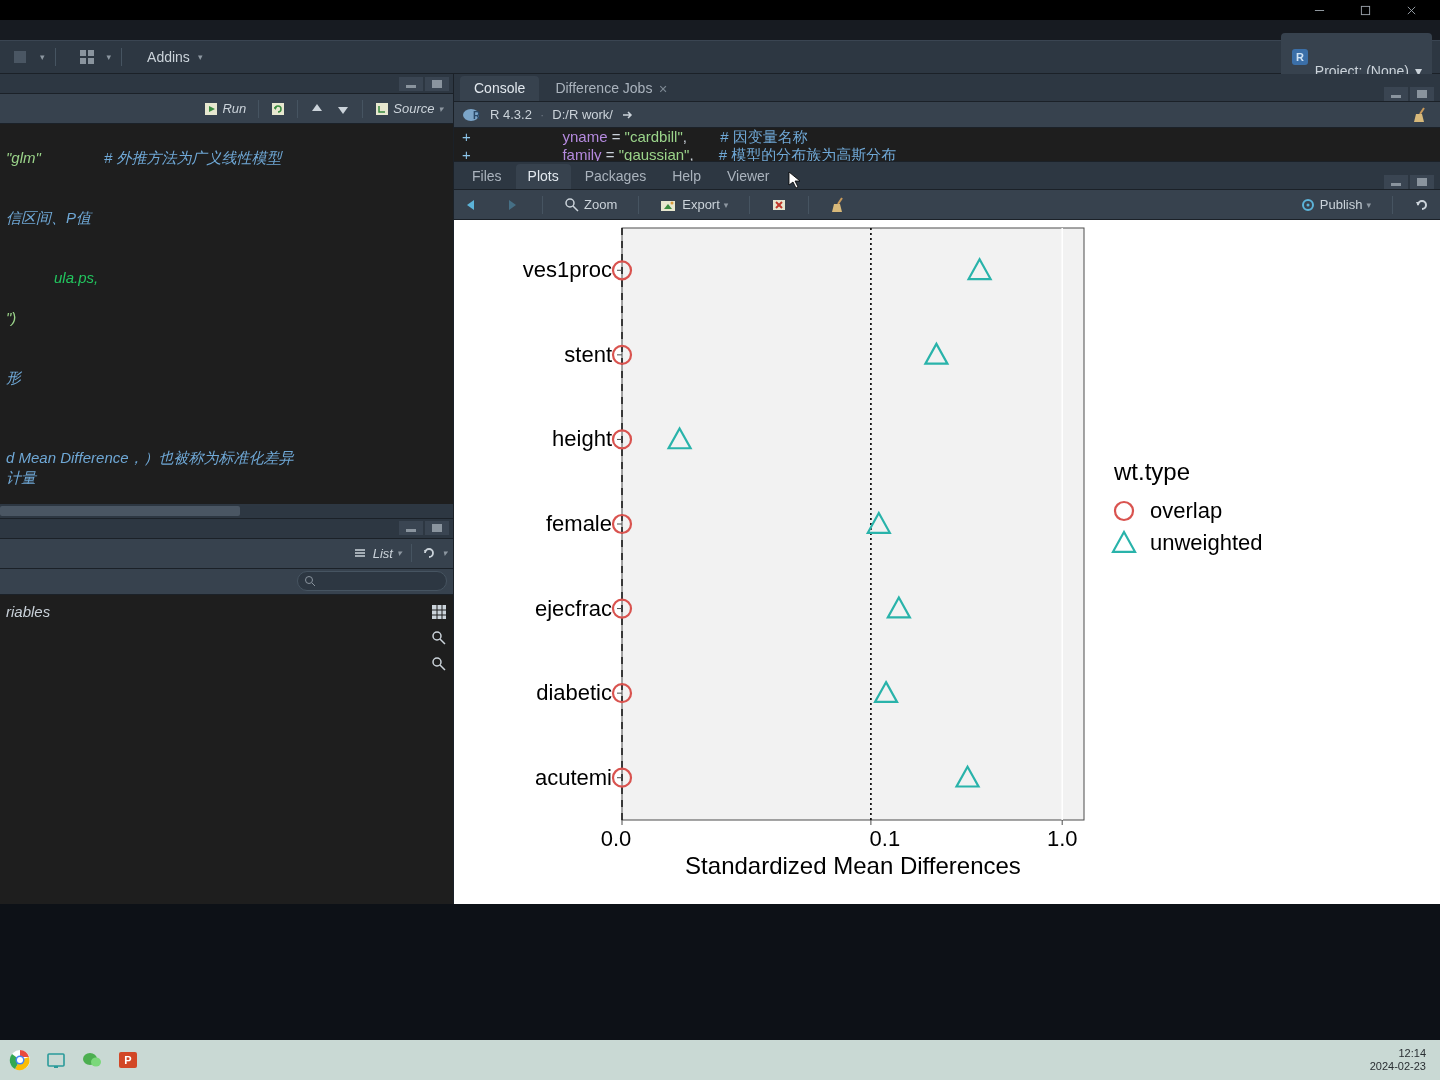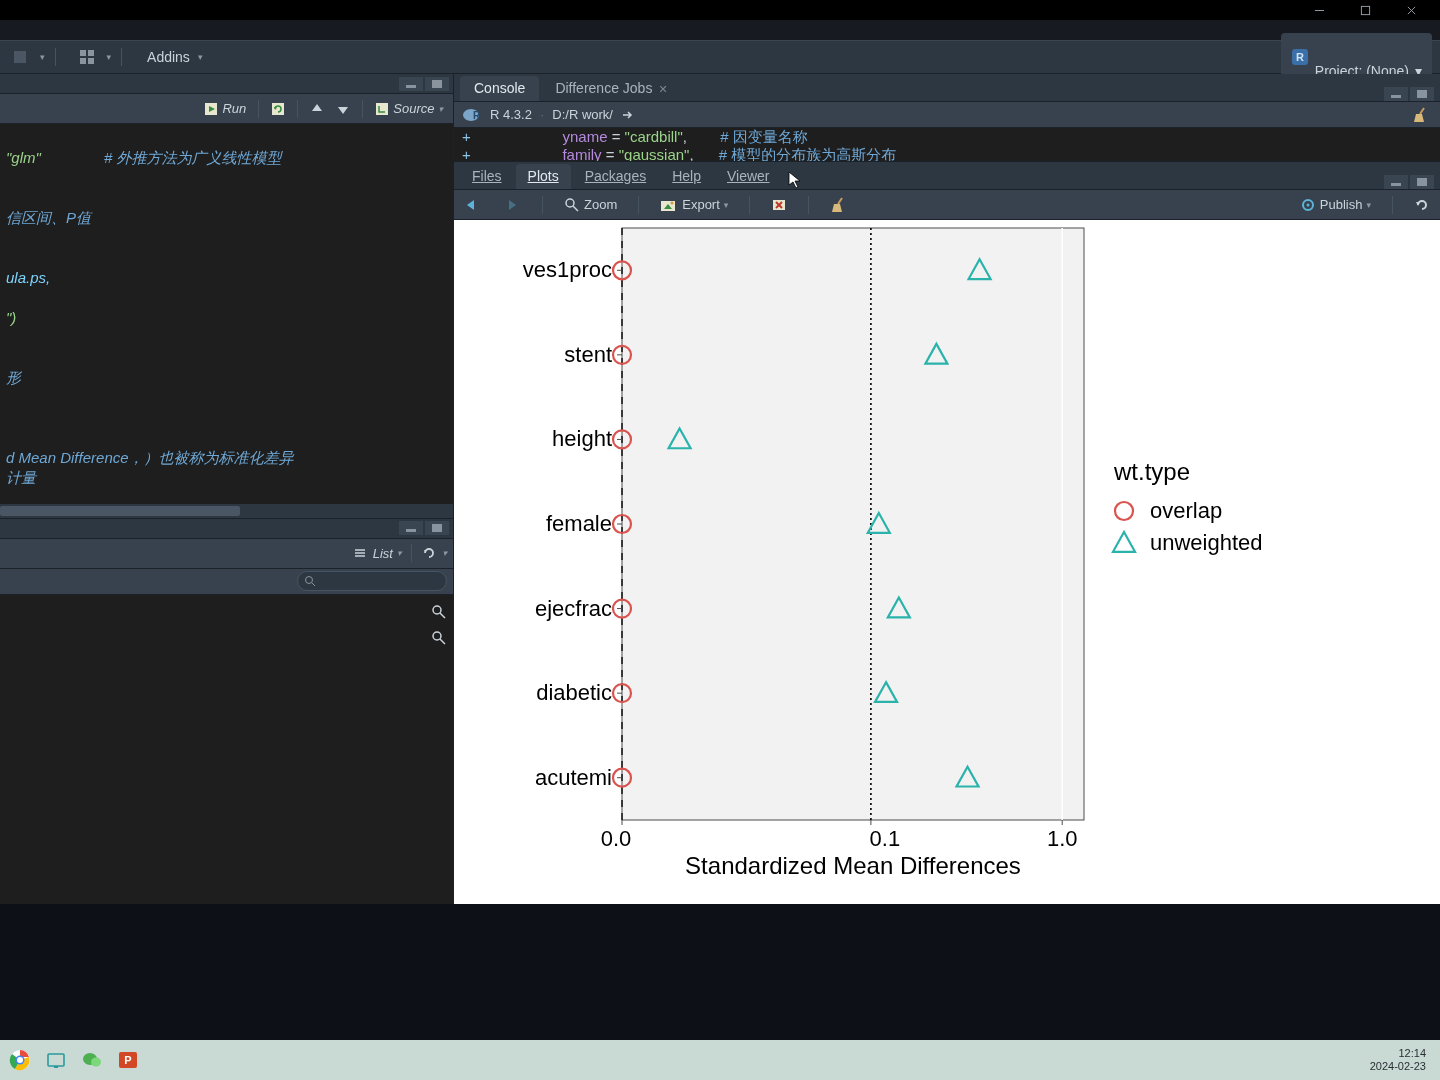--- a/index.html
+++ b/index.html
@@ -37,21 +37,21 @@
 
 .src-tb { height: 30px; background: #37424e; display: flex; align-items: center; justify-content: flex-end; gap: 4px; padding: 0 6px; border-bottom: 1px solid #1b2128; }
 .src-tb .tb-item { display: flex; align-items: center; gap: 4px; color: #cbd3da; font-size: 13px; padding: 2px 4px; }
 .src-tb .tb-item svg { width: 14px; height: 14px; }
 .vsep { width: 1px; height: 18px; background: #465461; margin: 0 4px; }
 
 
 .editor { flex: 1; background: #1e1e1e; padding: 4px 6px; font-family: Consolas, monospace; font-size: 15px; line-height: 20px; white-space: pre; overflow: hidden; position: relative; }
 .editor .c-str { color: #9bd48a; }
 .editor .c-cmt { color: #6fa8d6; }
-.editor .plain { color: #7dd3fc; }
+.editor .plain { color: #22c55e; margin-left: 48px; }
 .editor-scroll { position: absolute; left: 0; right: 0; bottom: 0; height: 14px; background: #2d3742; }
 .editor-scroll .thumb { position: absolute; left: 0; top: 2px; width: 240px; height: 10px; background: #4a5663; border-radius: 2px; }
 
 .src-foot { height: 24px; background: #37424e; display: flex; justify-content: flex-end; align-items: center; padding: 0 6px; font-size: 12px; color: #cbd3da; gap: 4px; }
 
 
 .env-pane { display: flex; flex-direction: column; border-top: 1px solid #1b2128; }
 .env-tb { height: 30px; background: #37424e; display: flex; align-items: center; justify-content: flex-end; gap: 6px; padding: 0 6px; border-bottom: 1px solid #1b2128; }
 .env-tb .list-dd { display: flex; align-items: center; gap: 4px; color: #cbd3da; font-size: 13px; }
 .env-tb svg { width: 14px; height: 14px; }
@@ -71,21 +71,21 @@
 .console-info { height: 26px; background: #37424e; display: flex; align-items: center; gap: 8px; padding: 0 8px; font-size: 13px; color: #cbd3da; border-bottom: 1px solid #1b2128; position: relative; }
 .console-info .broom { position: absolute; right: 10px; }
 
 .console-body { height: 34px; background: #1e1e1e; font-family: Consolas, monospace; font-size: 15px; line-height: 17px; padding: 0 8px; white-space: pre; overflow: hidden; border-bottom: 1px solid #1b2128; }
 .console-body .plus { color: #8cc4e8; }
 .console-body .kw { color: #b58adf; }
 .console-body .str { color: #9bd48a; }
 .console-body .cmt { color: #6fa8d6; }
 
 .bottom-tabs { height: 28px; background: #2d3742; display: flex; align-items: flex-end; padding: 0 6px; gap: 2px; border-bottom: 1px solid #1b2128; }
-.bottom-tabs .tab { padding: 4px 12px 5px; font-size: 14px; color: #aab3bd; border-radius: 4px 4px 0 0; text-decoration: underline; }
+.bottom-tabs .tab { padding: 4px 12px 5px; font-size: 14px; color: #aab3bd; border-radius: 4px 4px 0 0; }
 .bottom-tabs .tab.active { background: #37424e; color: #e2e8ee; }
 .bottom-tabs .cursor { position: relative; margin-left: 4px; }
 .bottom-tabs .right-icons { margin-left: auto; display: flex; gap: 2px; }
 
 .plot-tb { height: 30px; background: #37424e; display: flex; align-items: center; gap: 13px; padding: 0 6px; border-bottom: 1px solid #1b2128; }
 .plot-tb .item { display: flex; align-items: center; gap: 4px; color: #cbd3da; font-size: 13px; padding: 2px 4px; }
 .plot-tb .spacer { flex: 1; }
 
 .plot-area { flex: 1; background: #ffffff; position: relative; }
 
@@ -267,20 +267,30 @@
       </div>
       <div class="env-search">
         <div class="box">
           <svg width="12" height="12" viewBox="0 0 12 12">
               <circle cx="5" cy="5" r="3.5" stroke="#8a949e" fill="none"></circle>
               <line x1="8" y1="8" x2="11" y2="11" stroke="#8a949e"></line>
             </svg>
         </div>
       </div>
       <div class="env-body">
+        <div class="env-row">
+          <span>riables</span>
+          <svg class="grid-icon" viewBox="0 0 16 16">
+              <rect x="1" y="1" width="14" height="14" fill="#cbd3da"></rect>
+              <line x1="1" y1="6" x2="15" y2="6" stroke="#1e1e1e"></line>
+              <line x1="1" y1="11" x2="15" y2="11" stroke="#1e1e1e"></line>
+              <line x1="6" y1="1" x2="6" y2="15" stroke="#1e1e1e"></line>
+              <line x1="11" y1="1" x2="11" y2="15" stroke="#1e1e1e"></line>
+            </svg>
+        </div>
         <div class="env-row">
           <span></span>
           <svg class="mag-icon" viewBox="0 0 16 16">
               <circle cx="6" cy="6" r="4" stroke="#cbd3da" fill="none" stroke-width="1.5"></circle>
               <line x1="9" y1="9" x2="14" y2="14" stroke="#cbd3da" stroke-width="1.5"></line>
             </svg>
         </div>
         <div class="env-row">
           <span></span>
           <svg class="mag-icon" viewBox="0 0 16 16">

